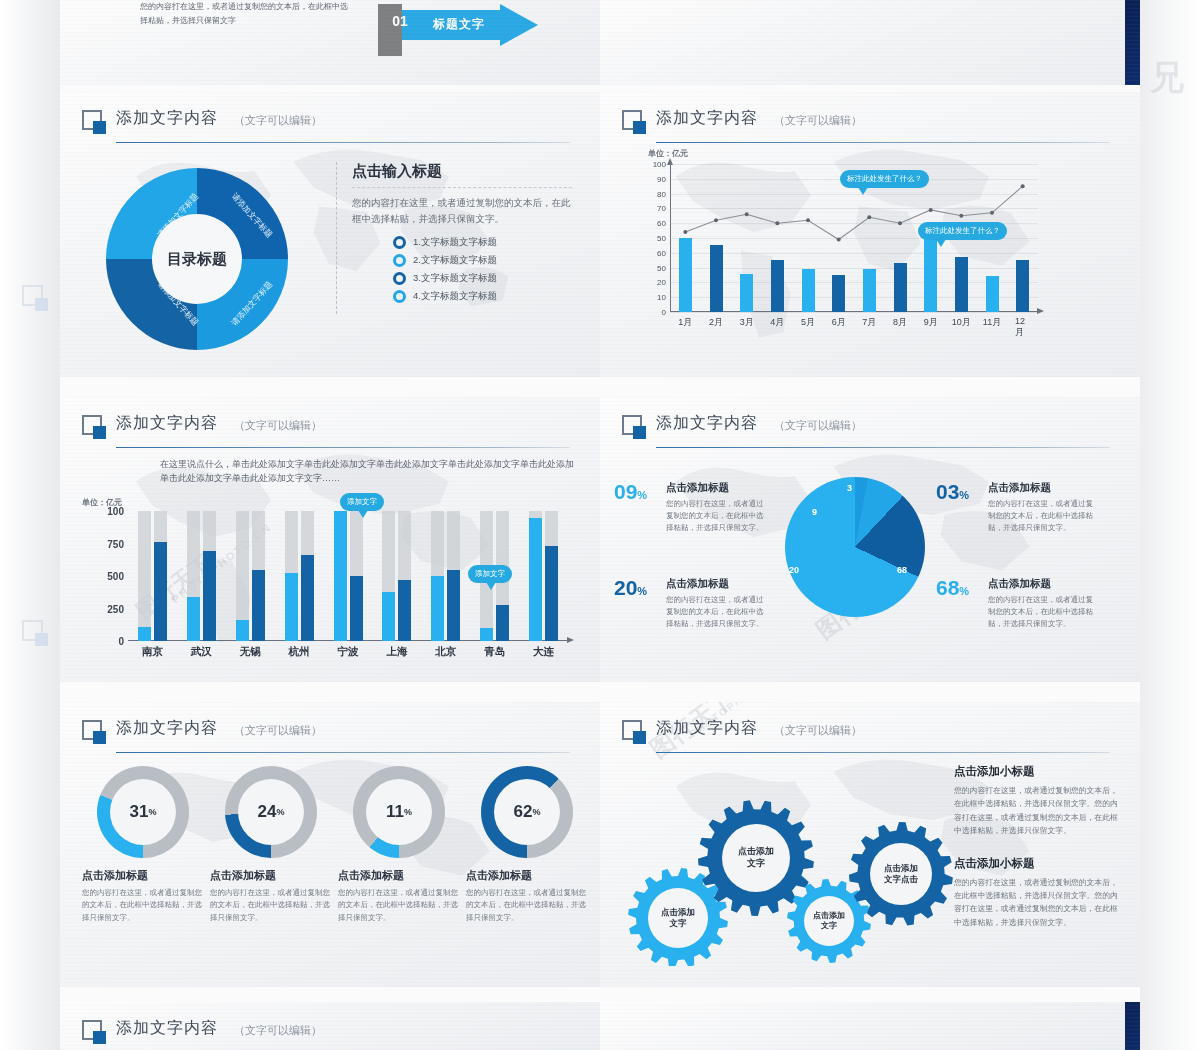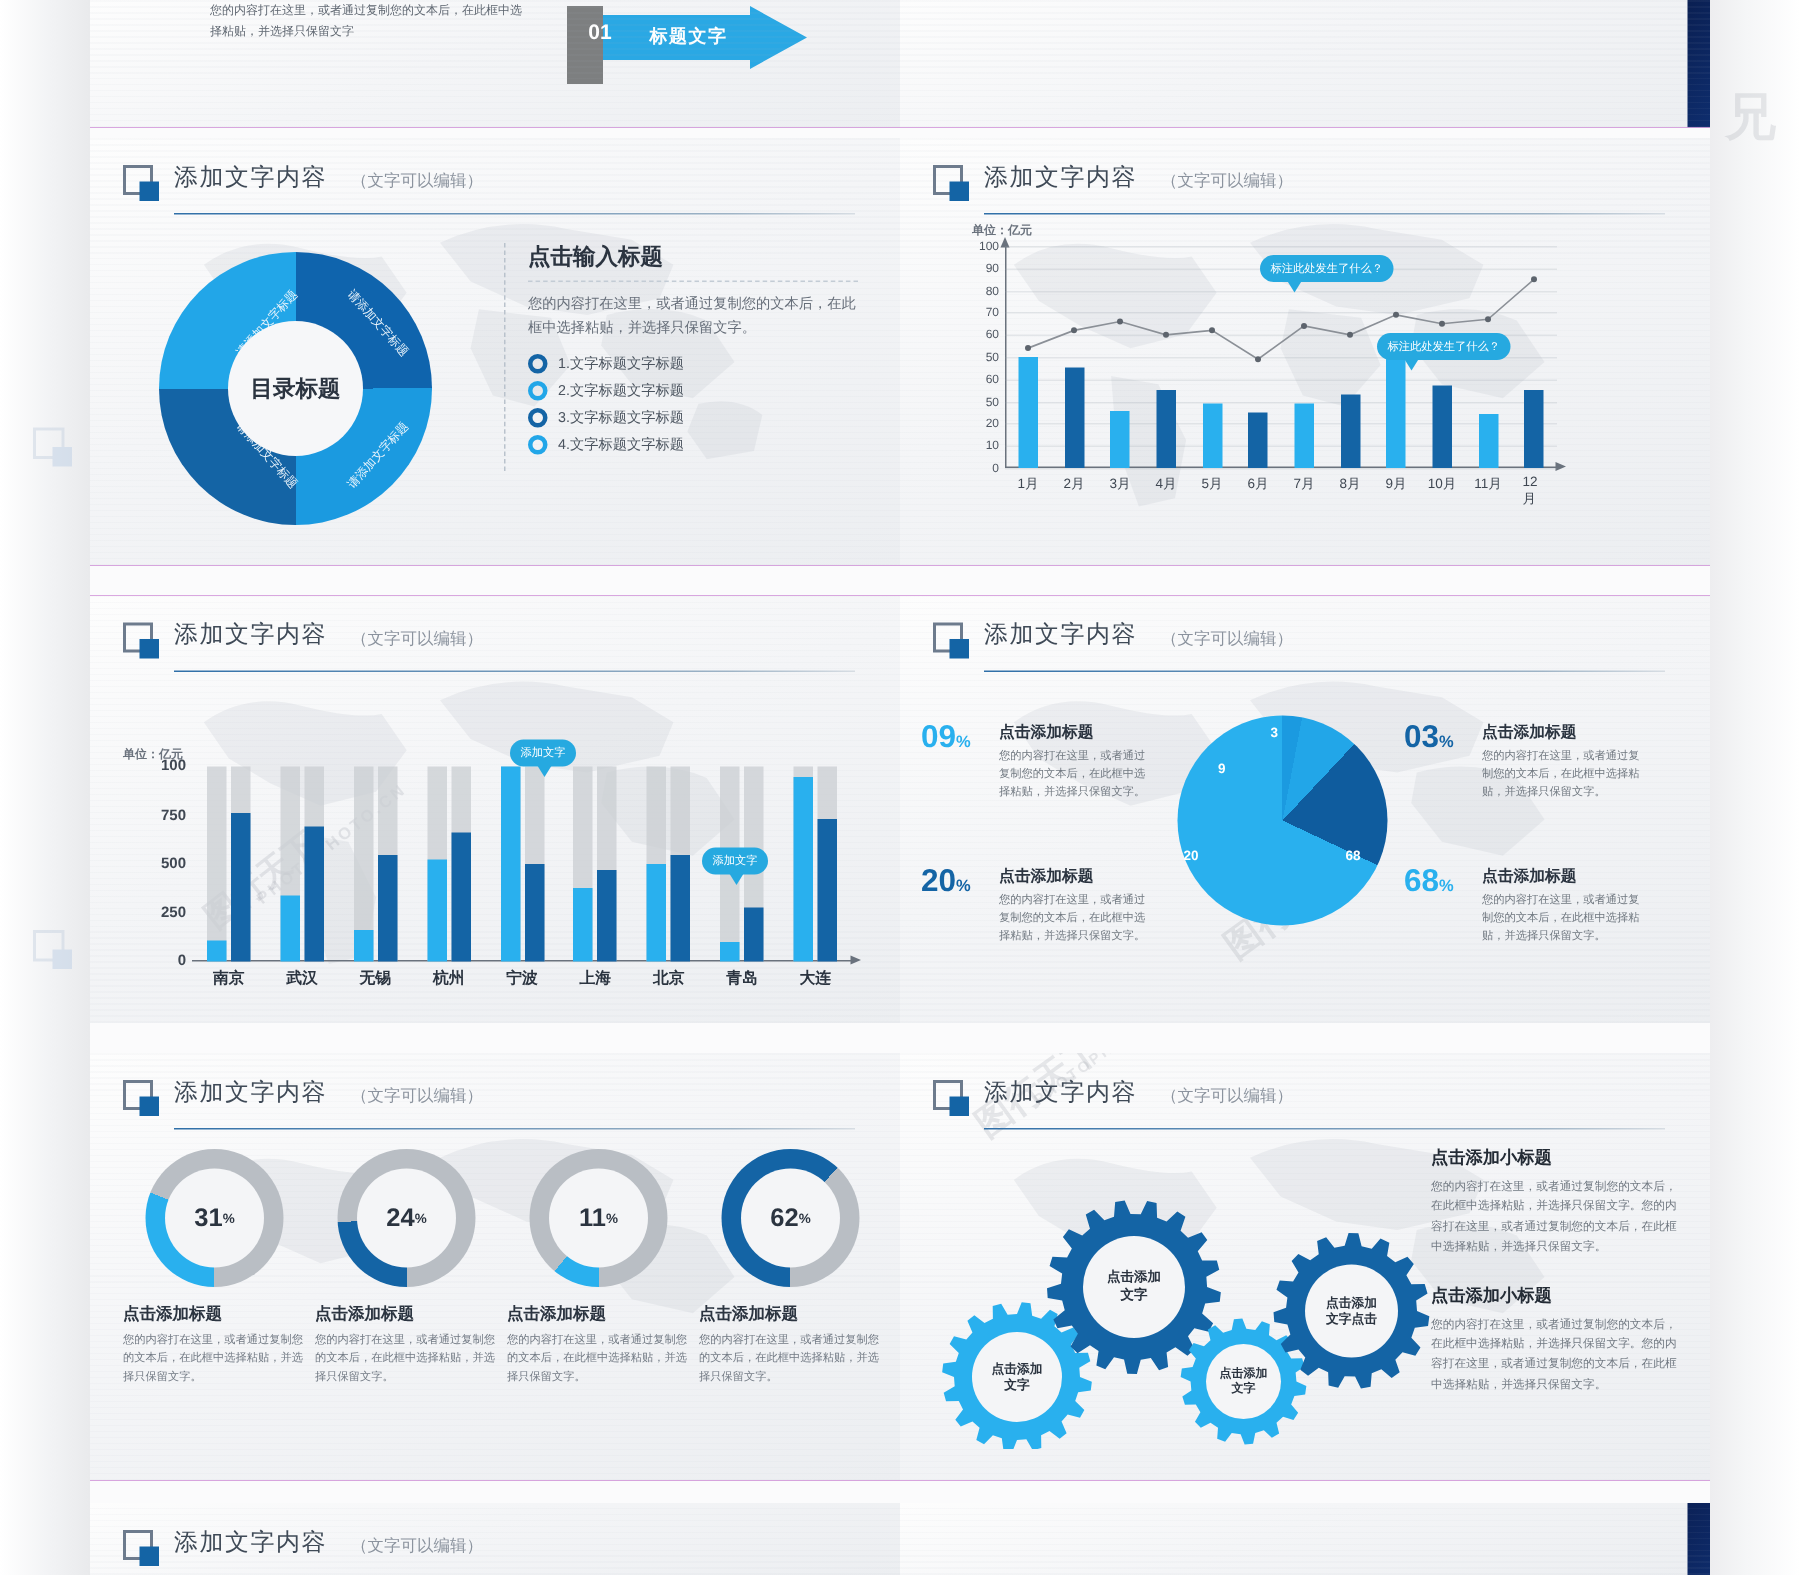--- a/index.html
+++ b/index.html
@@ -18,21 +18,21 @@
   .ghost{position:absolute;opacity:.5;}
   .ghost .sq{position:relative;width:26px;height:26px;}
   .ghost .sq i{position:absolute;border:2px solid #c9d4e2;width:17px;height:17px;left:0;top:0;}
   .ghost .sq b{position:absolute;width:13px;height:13px;background:#bed0e6;right:0;bottom:0;}
 
   .watermark{position:absolute;color:rgba(120,125,135,.16);font-weight:bold;
      pointer-events:none;user-select:none;}
 
   
   .strip{position:absolute;left:60px;top:0;width:1080px;height:1050px;}
-  .slide{position:absolute;left:0;width:1080px;background:#a21caf;overflow:hidden;}
+  .slide{position:absolute;left:0;width:1080px;background:#737373;overflow:hidden;}
   .slide.partial-top{top:0;height:85px;}
   .slide.r1{top:92px;height:285px;}
   .slide.r2{top:397px;height:285px;}
   .slide.r3{top:702px;height:285px;}
   .slide.partial-bot{top:1002px;height:48px;}
   .half{position:absolute;top:0;width:540px;height:100%;
      background:linear-gradient(160deg,#fdfdfd 0%,#f4f5f7 45%,#eceef1 100%);overflow:hidden;}
   .half.left{left:0;} .half.right{left:540px;}
   .half:after{content:"";position:absolute;inset:0;
      background:
@@ -64,21 +64,21 @@
   .s2{left:118px;top:42px;transform:rotate(48deg);}
   .s3{left:44px;top:130px;transform:rotate(48deg);}
   .s4{left:118px;top:130px;transform:rotate(-48deg);}
 
   .cat-right{position:absolute;left:292px;top:14px;width:220px;}
   .cat-right .divider{position:absolute;left:-16px;top:0;bottom:-6px;width:0;
      border-left:1px dashed #b9c2cc;}
   .cat-title{font-size:15px;font-weight:bold;color:#2b3440;margin:0 0 6px;}
   .cat-desc{font-size:9.5px;color:#666e79;line-height:1.65;margin:0 0 10px;
      border-top:1px dashed #c3ccd5;padding-top:7px;}
-  .cat-li{display:flex;align-items:flex-start;gap:7px;margin-bottom:5px;}
+  .cat-li{display:flex;align-items:flex-start;gap:7px;margin-bottom:5px;margin-left:41px;}
   .cat-li .bullet{width:13px;height:13px;border-radius:50%;border:3.5px solid #1464a5;box-sizing:border-box;flex:none;}
   .cat-li.alt .bullet{border-color:#22a6e8;}
   .cat-li span{font-size:9.5px;color:#4b545f;}
 
   
   .chart{position:absolute;}
   .unit{position:absolute;font-size:8px;color:#6a727d;font-weight:bold;}
   .axis-y{position:absolute;left:0;top:0;bottom:0;width:1px;background:#6a727d;}
   .axis-y:before{content:"";position:absolute;left:-3px;top:-6px;border-left:3.5px solid transparent;
      border-right:3.5px solid transparent;border-bottom:7px solid #6a727d;}
@@ -340,20 +340,21 @@
       <div class="phead">
         <div class="icon">
             <i></i>
             <b></b>
           </div>
         <div class="t1">添加文字内容</div>
         <div class="t2">（文字可以编辑）</div>
         <div class="rule"></div>
       </div>
       <div class="body">
+        <div class="c3-desc">在这里说点什么，单击此处添加文字单击此处添加文字单击此处添加文字单击此处添加文字单击此处添加单击此处添加文字单击此处添加文字文字……</div>
         <div class="unit" style="left:22px;top:44px;">单位：亿元</div>
         <div class="chart" id="cities" style="left:68px;top:58px;width:440px;height:130px;">
           <div class="axis-x"></div>
         <div class="ytick" style="top: 130px; font-size: 10px; font-weight: bold; color: rgb(63, 71, 82);">0</div>
             <div class="ytick" style="top: 97.5px; font-size: 10px; font-weight: bold; color: rgb(63, 71, 82);">250</div>
             <div class="ytick" style="top: 65px; font-size: 10px; font-weight: bold; color: rgb(63, 71, 82); padding-left: 12px;">500</div>
             <div class="ytick" style="top: 32.5px; font-size: 10px; font-weight: bold; color: rgb(63, 71, 82);">750</div>
             <div class="ytick" style="top: 0px; font-size: 10px; font-weight: bold; color: rgb(63, 71, 82);">100</div>
             <div class="bar" style="left: 9.94444px; width: 13px; height: 130px; background: rgb(201, 205, 210); opacity: 0.75;"></div>
             <div class="bar" style="left: 9.94444px; width: 13px; height: 14.3px; background: rgb(41, 176, 238);"></div>

